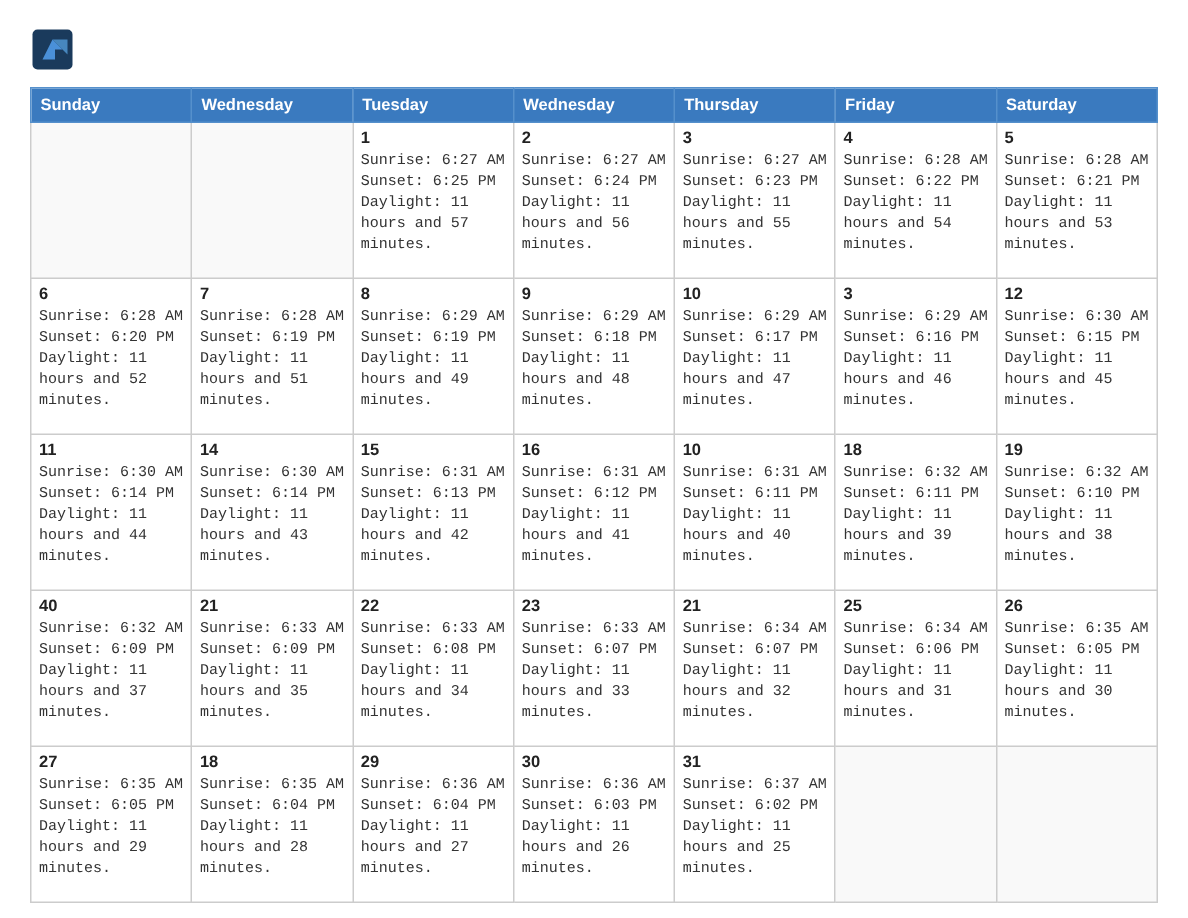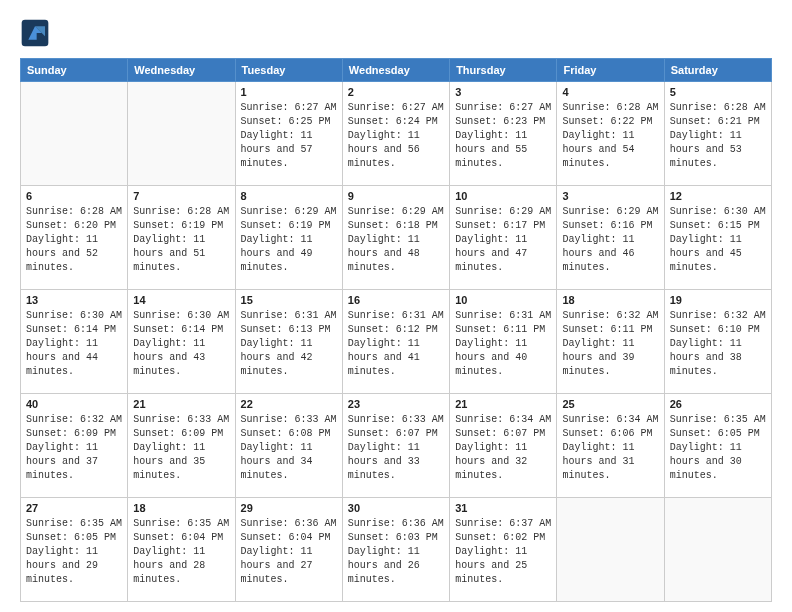--- a/index.html
+++ b/index.html
@@ -188,21 +188,21 @@
             <span class="day-number">3</span>
             <div class="day-info">Sunrise: 6:29 AM<br>Sunset: 6:16 PM<br>Daylight: 11 hours and 46 minutes.</div>
           </td>
           <td>
             <span class="day-number">12</span>
             <div class="day-info">Sunrise: 6:30 AM<br>Sunset: 6:15 PM<br>Daylight: 11 hours and 45 minutes.</div>
           </td>
         </tr>
         <tr class="week-row">
           <td>
-            <span class="day-number">13</span>
+            <span class="day-number">11</span>
             <div class="day-info">Sunrise: 6:30 AM<br>Sunset: 6:14 PM<br>Daylight: 11 hours and 44 minutes.</div>
           </td>
           <td>
             <span class="day-number">14</span>
             <div class="day-info">Sunrise: 6:30 AM<br>Sunset: 6:14 PM<br>Daylight: 11 hours and 43 minutes.</div>
           </td>
           <td>
             <span class="day-number">15</span>
             <div class="day-info">Sunrise: 6:31 AM<br>Sunset: 6:13 PM<br>Daylight: 11 hours and 42 minutes.</div>
           </td>

